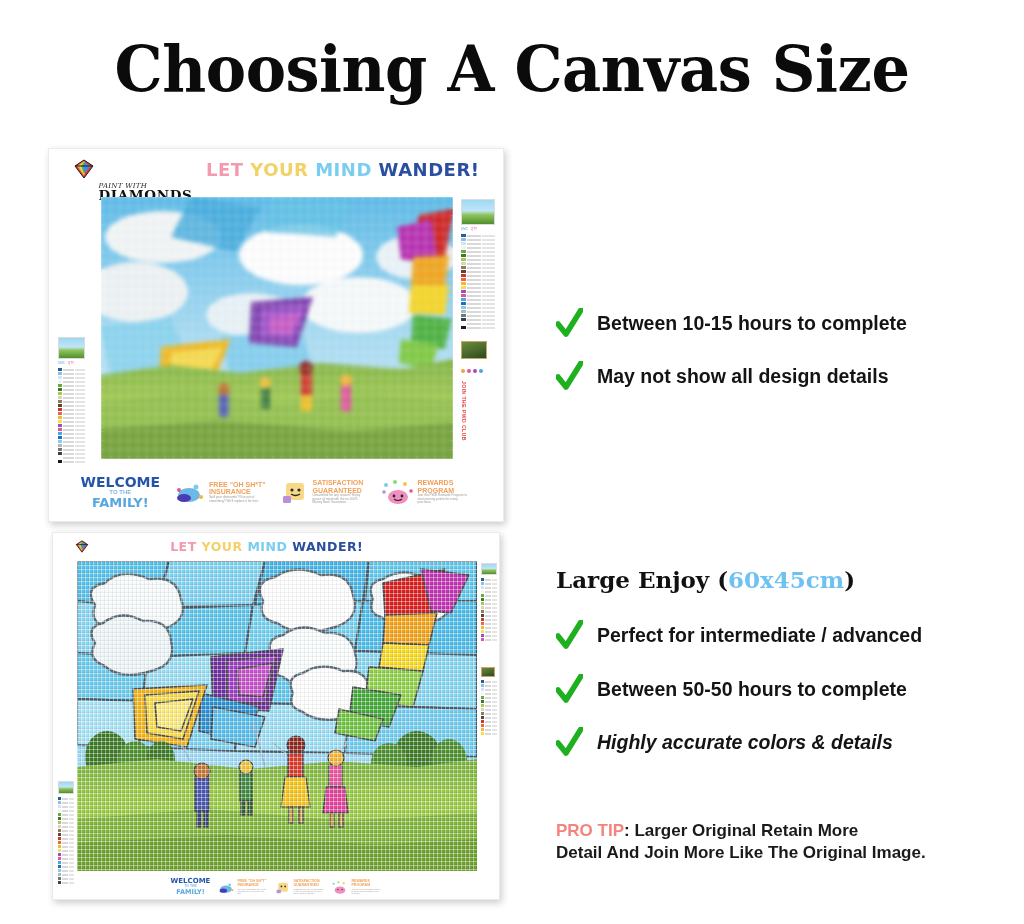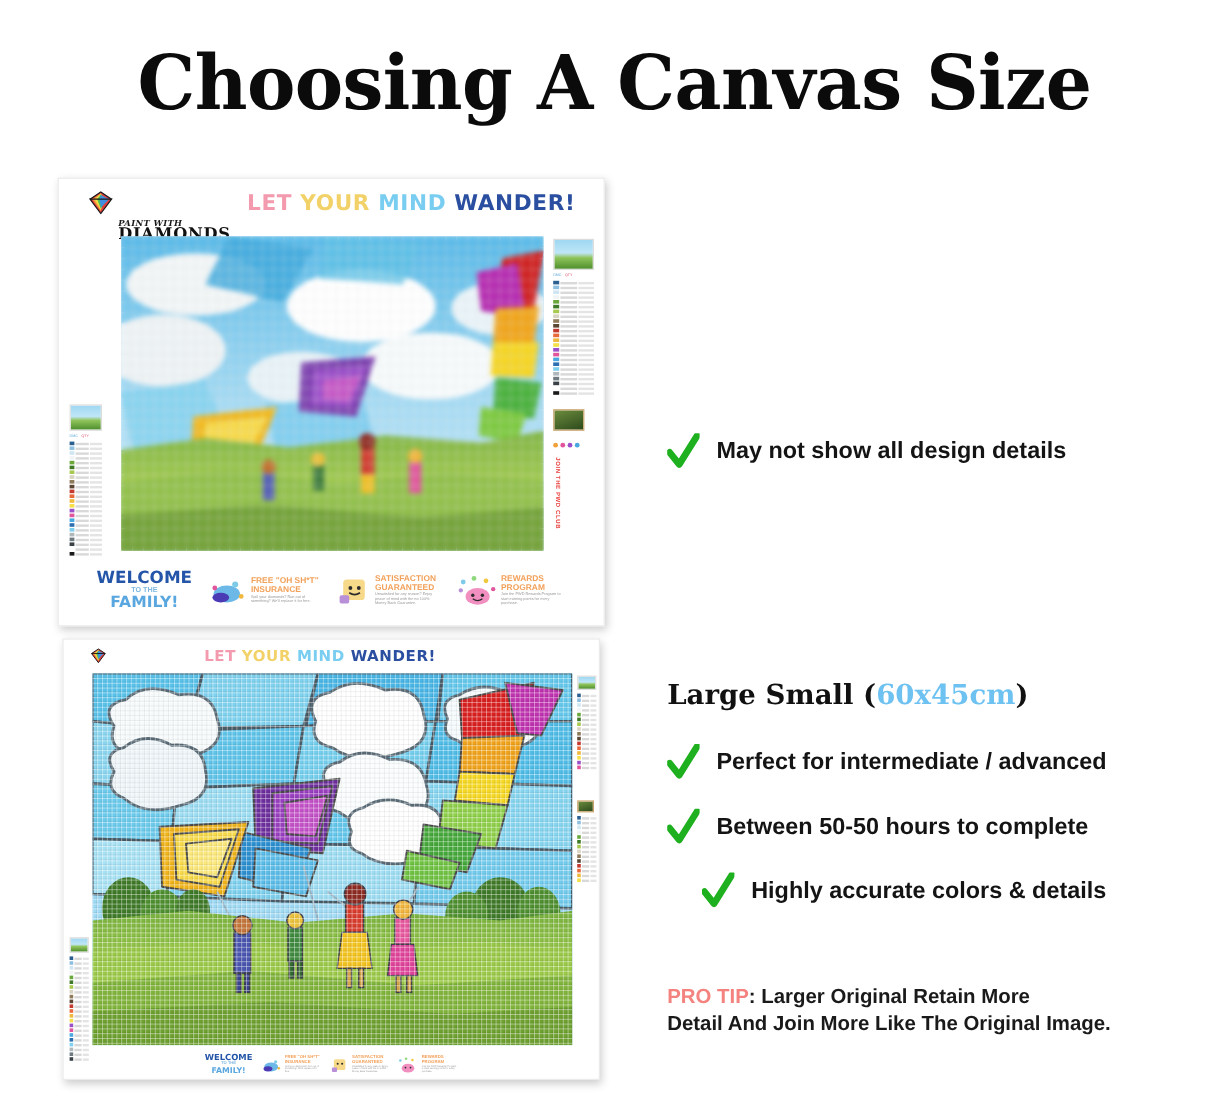--- a/index.html
+++ b/index.html
@@ -32,21 +32,21 @@
     border: 1px solid #eceaea;
     box-shadow: 2px 3px 7px rgba(0,0,0,.20);
     overflow: hidden;
   }
   .cv-header { position: absolute; left: 0; top: 0; width: 100%; display: flex;
                align-items: center; justify-content: center; gap: 3%; }
   .brand { display: flex; align-items: center; gap: 4px; }
   .brand-gem { flex: none; }
   .brand-words { display: flex; flex-direction: column; line-height: .95; }
   .brand-paintwith {
-    font-family: "DejaVu Serif", serif; font-style: italic; font-weight: 700;
+    font-family: "DejaVu Serif", serif; font-style: italic; font-weight: 400;
     color: #1a1a1a; letter-spacing: .3px; margin-top: 47px;
   }
   .brand-diamonds {
     font-family: "DejaVu Serif", serif; font-weight: 700; color: #101010;
     letter-spacing: .6px;
   }
   .tagline { font-family: "DejaVu Sans", sans-serif; font-weight: 700;
              letter-spacing: .5px; white-space: nowrap; text-align: center; }
   .tl-let    { color: #f39aae; }
   .tl-your   { color: #f2d268; }
@@ -1011,44 +1011,50 @@
         <div class="txt">
           <div class="bt" style="font-size:3.6px;">REWARDS</div>
           <div class="bt" style="font-size:3.6px;">PROGRAM</div>
           <div class="bs" style="font-size:2px; width:30px;">Join the PWD Rewards Program to start earning points for every purchase.</div>
         </div>
       </div>
     </div>
   </div>
 
 
+  <div class="bullet" style="left:556px; top:308px;">
+    <svg class="check" viewBox="0 0 27 30">
+      <path d="M2,16 L10,26 L25,2" stroke="#1fb01f" stroke-width="5.6" fill="none" stroke-linecap="round" stroke-linejoin="round"></path>
+    </svg>
+    <span class="btext">Between 10-15 hours to complete</span>
+  </div>
   <div class="bullet" style="left:556px; top:361px;">
     <svg class="check" viewBox="0 0 27 30">
       <path d="M2,16 L10,26 L25,2" stroke="#1fb01f" stroke-width="5.6" fill="none" stroke-linecap="round" stroke-linejoin="round"></path>
     </svg>
     <span class="btext">May not show all design details</span>
   </div>
 
   <div class="col-head" style="left:556px; top:566px;">
-    <span>Large Small (</span><span class="sz">60x45cm</span><span>)</span>
+    <span>Large Enjoy (</span><span class="sz">60x45cm</span><span>)</span>
   </div>
 
   <div class="bullet" style="left:556px; top:620px;">
     <svg class="check" viewBox="0 0 27 30">
       <path d="M2,16 L10,26 L25,2" stroke="#1fb01f" stroke-width="5.6" fill="none" stroke-linecap="round" stroke-linejoin="round"></path>
     </svg>
     <span class="btext">Perfect for intermediate / advanced</span>
   </div>
   <div class="bullet" style="left:556px; top:674px;">
     <svg class="check" viewBox="0 0 27 30">
       <path d="M2,16 L10,26 L25,2" stroke="#1fb01f" stroke-width="5.6" fill="none" stroke-linecap="round" stroke-linejoin="round"></path>
     </svg>
     <span class="btext">Between 50-50 hours to complete</span>
   </div>
-  <div class="bullet" style="left:585px; top:727px;">
+  <div class="bullet" style="left:556px; top:727px;font-style:italic;">
     <svg class="check" viewBox="0 0 27 30">
       <path d="M2,16 L10,26 L25,2" stroke="#1fb01f" stroke-width="5.6" fill="none" stroke-linecap="round" stroke-linejoin="round"></path>
     </svg>
     <span class="btext">Highly accurate colors &amp; details</span>
   </div>
 
   <div class="protip" style="left:556px; top:820px;">
     <span class="pt">PRO TIP</span><span>: Larger Original Retain More</span><br>
     <span>Detail And Join More Like The Original Image.</span>
   </div>

